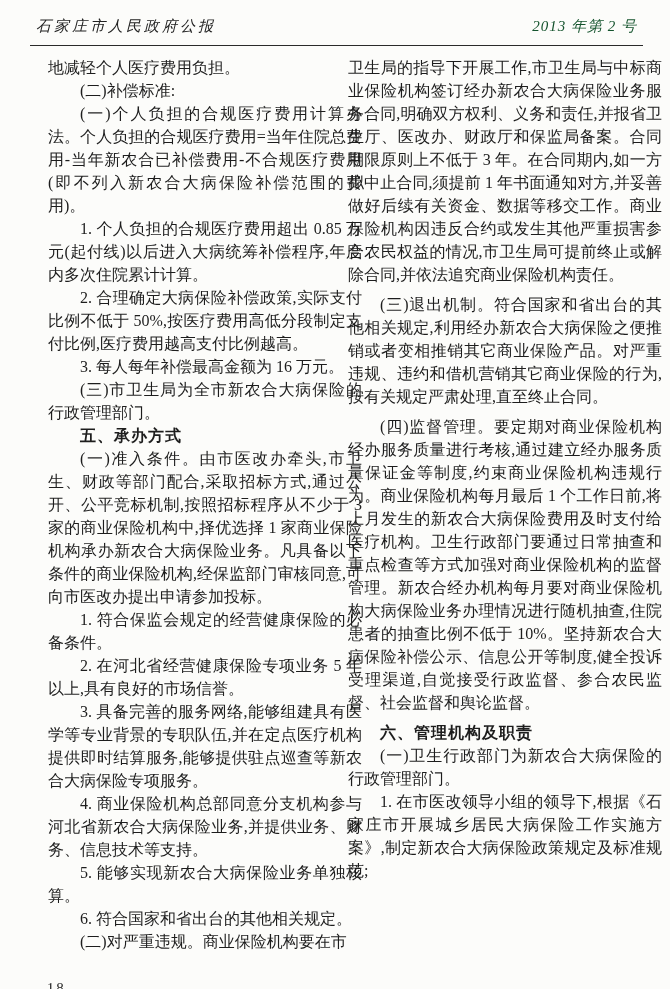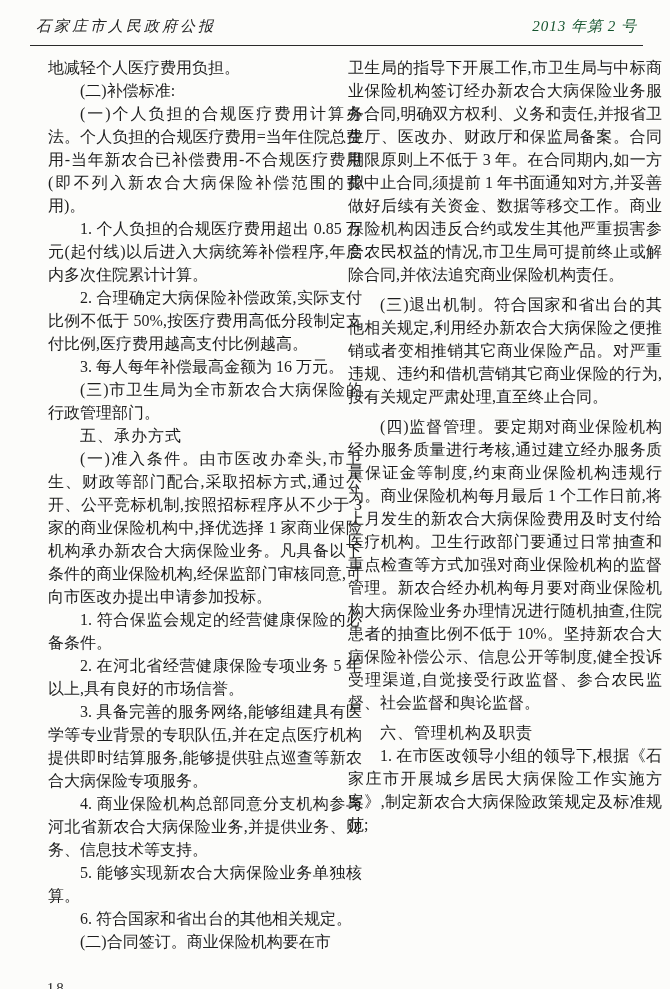--- a/index.html
+++ b/index.html
@@ -30,21 +30,21 @@
   .col {
     position:absolute; top:56px; width:314px;
     font-size:16px; line-height:23px;
     text-align:justify; text-justify:inter-ideograph;
   }
   .col-left  { left:20px;margin-left:28px; }
   .col-right { left:348px; }
   .col p { margin:0; padding:0; text-indent:2em; }
   .col p.cont { text-indent:0; }
   .col p.h {
-    font-weight:normal;
+    font-weight:bold;
     font-family:"Liberation Sans","DejaVu Sans",sans-serif;
     letter-spacing:1px;
   }
   .col-right p.gap { margin-top:7px; }
   .footer {
     position:absolute; left:24px; top:948px;
     font-size:15px; letter-spacing:2px; color:#2a2a2a;margin-top:32px;
   }
 </style>
 </head>
@@ -65,26 +65,27 @@
     <p>3. 每人每年补偿最高金额为 16 万元。</p>
     <p>(三)市卫生局为全市新农合大病保险的行政管理部门。</p>
     <p class="h">五、承办方式</p>
     <p>(一)准入条件。由市医改办牵头,市卫生、财政等部门配合,采取招标方式,通过公开、公平竞标机制,按照招标程序从不少于 3 家的商业保险机构中,择优选择 1 家商业保险机构承办新农合大病保险业务。凡具备以下条件的商业保险机构,经保监部门审核同意,可向市医改办提出申请参加投标。</p>
     <p>1. 符合保监会规定的经营健康保险的必备条件。</p>
     <p>2. 在河北省经营健康保险专项业务 5 年以上,具有良好的市场信誉。</p>
     <p>3. 具备完善的服务网络,能够组建具有医学等专业背景的专职队伍,并在定点医疗机构提供即时结算服务,能够提供驻点巡查等新农合大病保险专项服务。</p>
     <p>4. 商业保险机构总部同意分支机构参与河北省新农合大病保险业务,并提供业务、财务、信息技术等支持。</p>
     <p>5. 能够实现新农合大病保险业务单独核算。</p>
     <p>6. 符合国家和省出台的其他相关规定。</p>
-    <p>(二)合同签订。商业保险机构要在市</p>
+    <p>(二)对严重违规。商业保险机构要在市</p>
   </div>
 
   <div class="col col-right">
     <p class="cont">卫生局的指导下开展工作,市卫生局与中标商业保险机构签订经办新农合大病保险业务服务合同,明确双方权利、义务和责任,并报省卫生厅、医改办、财政厅和保监局备案。合同期限原则上不低于 3 年。在合同期内,如一方拟中止合同,须提前 1 年书面通知对方,并妥善做好后续有关资金、数据等移交工作。商业保险机构因违反合约或发生其他严重损害参合农民权益的情况,市卫生局可提前终止或解除合同,并依法追究商业保险机构责任。</p>
     <p class="gap">(三)退出机制。符合国家和省出台的其他相关规定,利用经办新农合大病保险之便推销或者变相推销其它商业保险产品。对严重违规、违约和借机营销其它商业保险的行为,按有关规定严肃处理,直至终止合同。</p>
     <p class="gap">(四)监督管理。要定期对商业保险机构经办服务质量进行考核,通过建立经办服务质量保证金等制度,约束商业保险机构违规行为。商业保险机构每月最后 1 个工作日前,将上月发生的新农合大病保险费用及时支付给医疗机构。卫生行政部门要通过日常抽查和重点检查等方式加强对商业保险机构的监督管理。新农合经办机构每月要对商业保险机构大病保险业务办理情况进行随机抽查,住院患者的抽查比例不低于 10%。坚持新农合大病保险补偿公示、信息公开等制度,健全投诉受理渠道,自觉接受行政监督、参合农民监督、社会监督和舆论监督。</p>
     <p class="h gap">六、管理机构及职责</p>
+    <p>(一)卫生行政部门为新农合大病保险的行政管理部门。</p>
     <p>1. 在市医改领导小组的领导下,根据《石家庄市开展城乡居民大病保险工作实施方案》,制定新农合大病保险政策规定及标准规范;</p>
   </div>
 
   <div class="footer">— 18 —</div>
 
 </div>
 
 </body></html>

